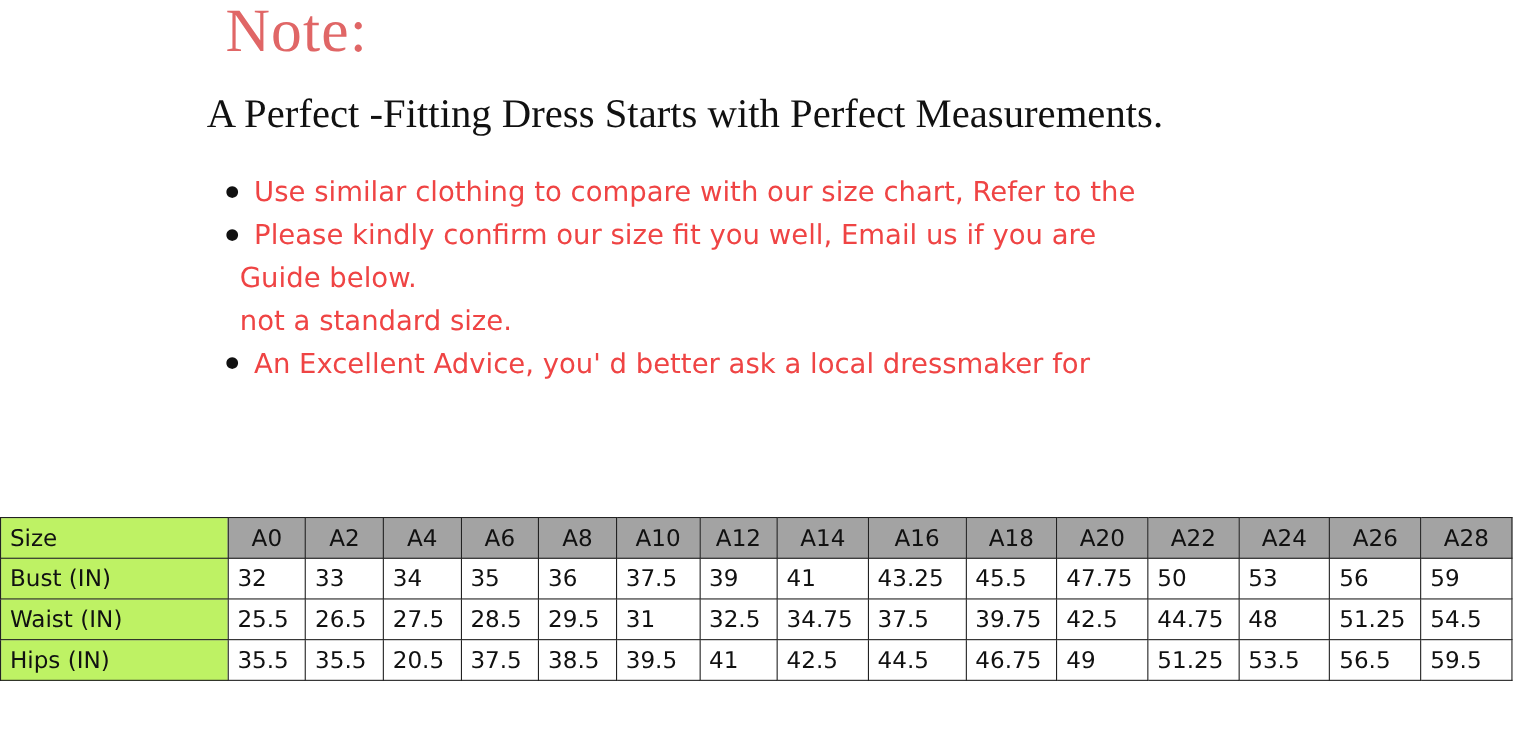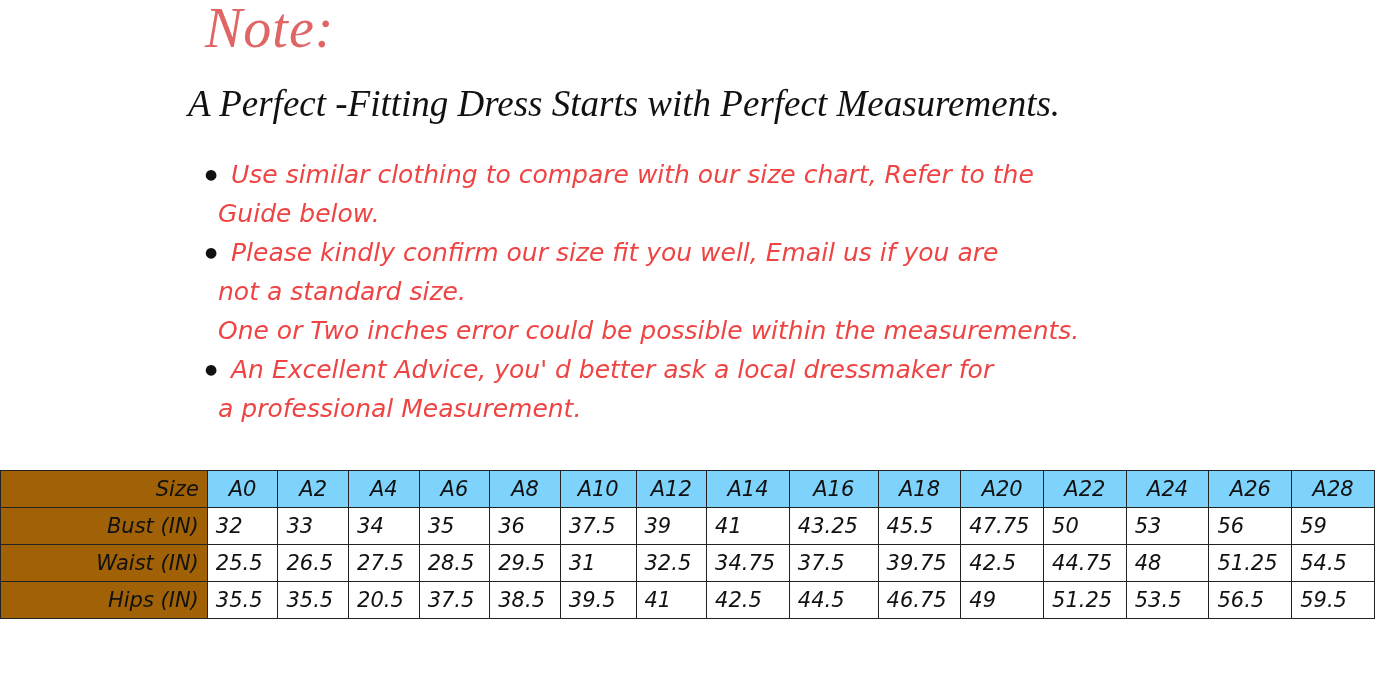--- a/index.html
+++ b/index.html
@@ -12,21 +12,20 @@
     height: 676px;
     font-family: "Liberation Sans", sans-serif;
     color: #111111;
     overflow: hidden;
     position: relative;
   }
   .page {
     width: 1380px;
     height: 676px;
     position: relative;
-    font-style: italic;
   }
 
   
   .note-title {
     position: absolute;
     left: 205px;
     top: 0px;
     font-family: "Liberation Serif", serif;
     font-size: 56px;
     color: #e06666;
@@ -91,29 +90,29 @@
     color: #111111;
   }
   table.size-chart td, table.size-chart th {
     border: 1px solid #222222;
     height: 37px;
     padding: 0 8px;
     font-weight: normal;
     box-sizing: border-box;
   }
   table.size-chart th.rowhead {
-    background: #a16207;
-    text-align: right;
+    background: #bef264;
+    text-align: left;
     width: 205px;
   }
   table.size-chart td.datacell {
     text-align: left;
   }
   table.size-chart tr.header-row th.colhead {
-    background: #7dd3fc;
+    background: #a3a3a3;
     text-align: center;
   }
   .hem-label {
     font-size: 21px;
     white-space: nowrap;
   }
   .hem-label .unit {
     font-size: 13px;
   }
 </style>
@@ -121,26 +120,24 @@
 <body>
 
 <div class="page">
 
   <div class="note-title">Note:</div>
 
   <div class="subtitle">A Perfect -Fitting Dress Starts with Perfect Measurements.</div>
 
   <div class="bullets">
     <div class="bline with-bullet">Use similar clothing to compare with our size chart, Refer to the</div>
+    <div class="bline with-bullet">Please kindly confirm our size fit you well, Email us if you are</div>
     <div class="bline indent">Guide below.</div>
-    <div class="bline with-bullet">Please kindly confirm our size fit you well, Email us if you are</div>
     <div class="bline indent">not a standard size.</div>
-    <div class="bline indent">One or Two inches error could be possible within the measurements.</div>
     <div class="bline with-bullet">An Excellent Advice, you' d better ask a local dressmaker for</div>
-    <div class="bline indent">a professional Measurement.</div>
   </div>
 
   <div class="table-wrap">
     <table class="size-chart">
       <colgroup>
         <col style="width:205px">
         <col style="width:70px">
           <col style="width:70px">
           <col style="width:70px">
         <col style="width:70px">

